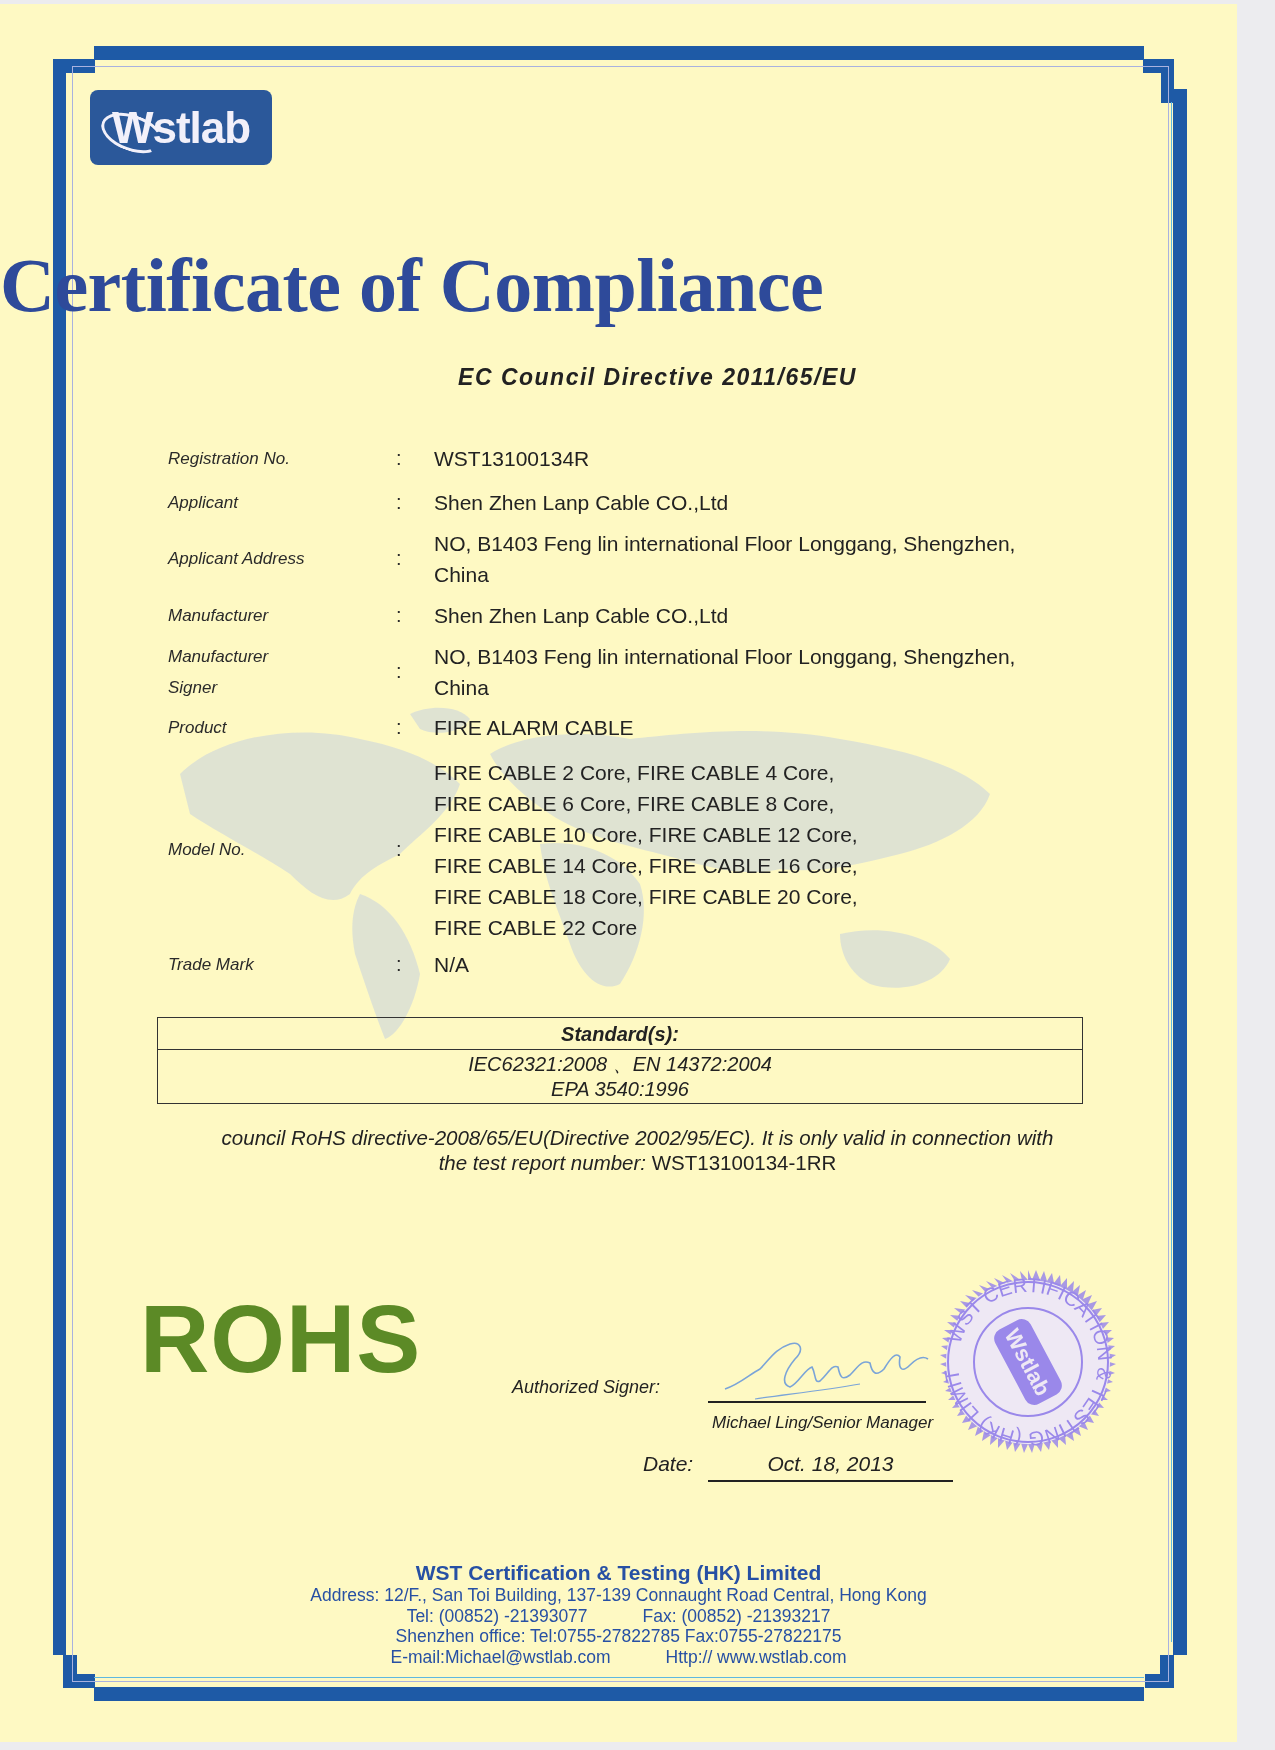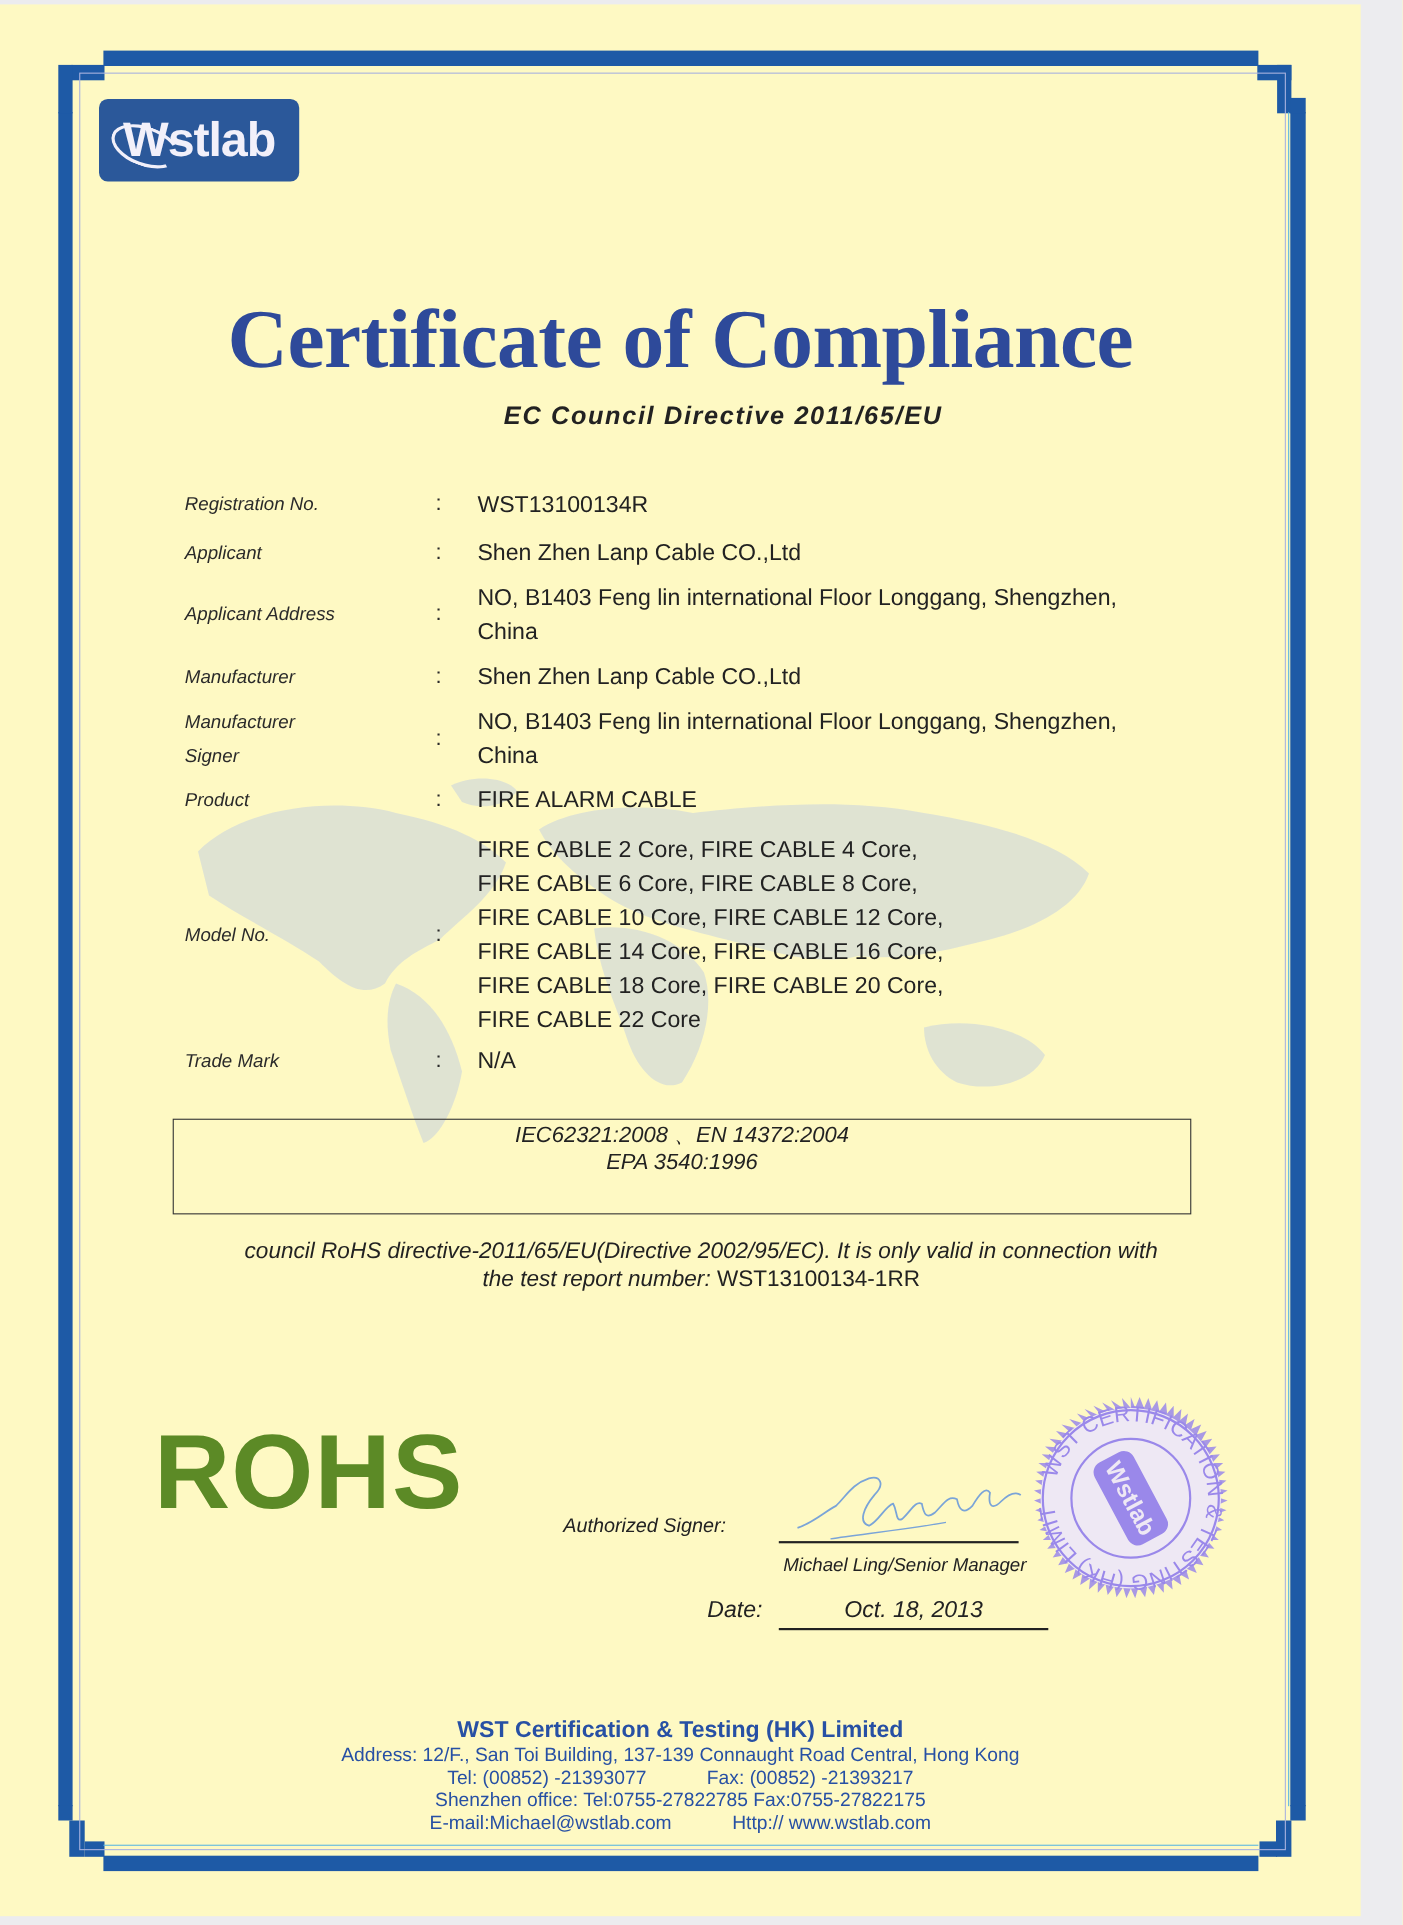--- a/index.html
+++ b/index.html
@@ -22,23 +22,23 @@
     display:flex; align-items:center; justify-content:center;
   }
   .logo-text { color:#f2f0fa; font-weight:bold; font-size:44px; letter-spacing:-1px; position:relative; }
   .logo-swoosh {
     position:absolute; left:-12px; top:12px; width:58px; height:30px;
     border:3px solid #f2f0fa; border-radius:50%; transform:rotate(20deg);
     border-right-color:transparent;
   }
 
   .title {
-    position:absolute; left:0; top:238px; width:1237px; text-align:center;
+    position:absolute; left:0; top:238px; width:1237px; text-align:left;
     font-family:"Liberation Serif", serif; font-weight:bold; font-size:76px;
-    color:#2e4a9a; letter-spacing:-0.5px;margin-top:24px;
+    color:#2e4a9a; letter-spacing:-0.5px;
   }
   .subtitle {
     position:absolute; left:0; top:360px; width:1315px; text-align:center;
     font-weight:bold; font-style:italic; font-size:23px; color:#222; letter-spacing:1.5px;
   }
 
   .map {
     position:absolute; left:160px; top:690px; width:900px; height:350px; opacity:0.55;
   }
 
@@ -178,26 +178,27 @@
       <span class="val" style="top:155px;">FIRE CABLE 22 Core</span>
     </div>
     <div class="row" style="top:945px;">
       <span class="lbl">Trade Mark</span>
       <span class="colon">:</span>
       <span class="val">N/A</span>
     </div>
   </div>
 
   <div class="std-box">
+    <div class="std-head">Standard(s):</div>
     <div class="std-line" style="margin-top:2px;">IEC62321:2008 、EN 14372:2004</div>
     <div class="std-line">EPA 3540:1996</div>
   </div>
 
   <div class="statement">
-    <div>council RoHS directive-2011/65/EU(Directive 2002/95/EC). It is only valid in connection with</div>
+    <div>council RoHS directive-2008/65/EU(Directive 2002/95/EC). It is only valid in connection with</div>
     <div><span>the test report number: </span><span class="rn">WST13100134-1RR</span></div>
   </div>
 
   <div class="rohs">ROHS</div>
 
   <div class="sign-label">Authorized Signer:</div>
   <svg class="signature" viewBox="0 0 215 75">
     <path d="M5,60 C20,55 30,45 40,40 C50,30 55,20 70,15 C80,12 85,20 75,30 C65,42 60,55 70,58 C78,55 85,40 92,38 C96,45 94,55 100,52 C108,45 112,35 118,38 C120,48 122,52 130,46 C138,38 142,30 150,34 C152,44 156,48 164,40 C170,30 176,22 180,28 C178,40 182,44 190,36 C196,30 202,26 208,30" fill="none" stroke="#7aa4d8" stroke-width="1.6"></path>
     <path d="M35,70 C60,66 100,62 140,55" fill="none" stroke="#7aa4d8" stroke-width="1.2"></path>
   </svg>

